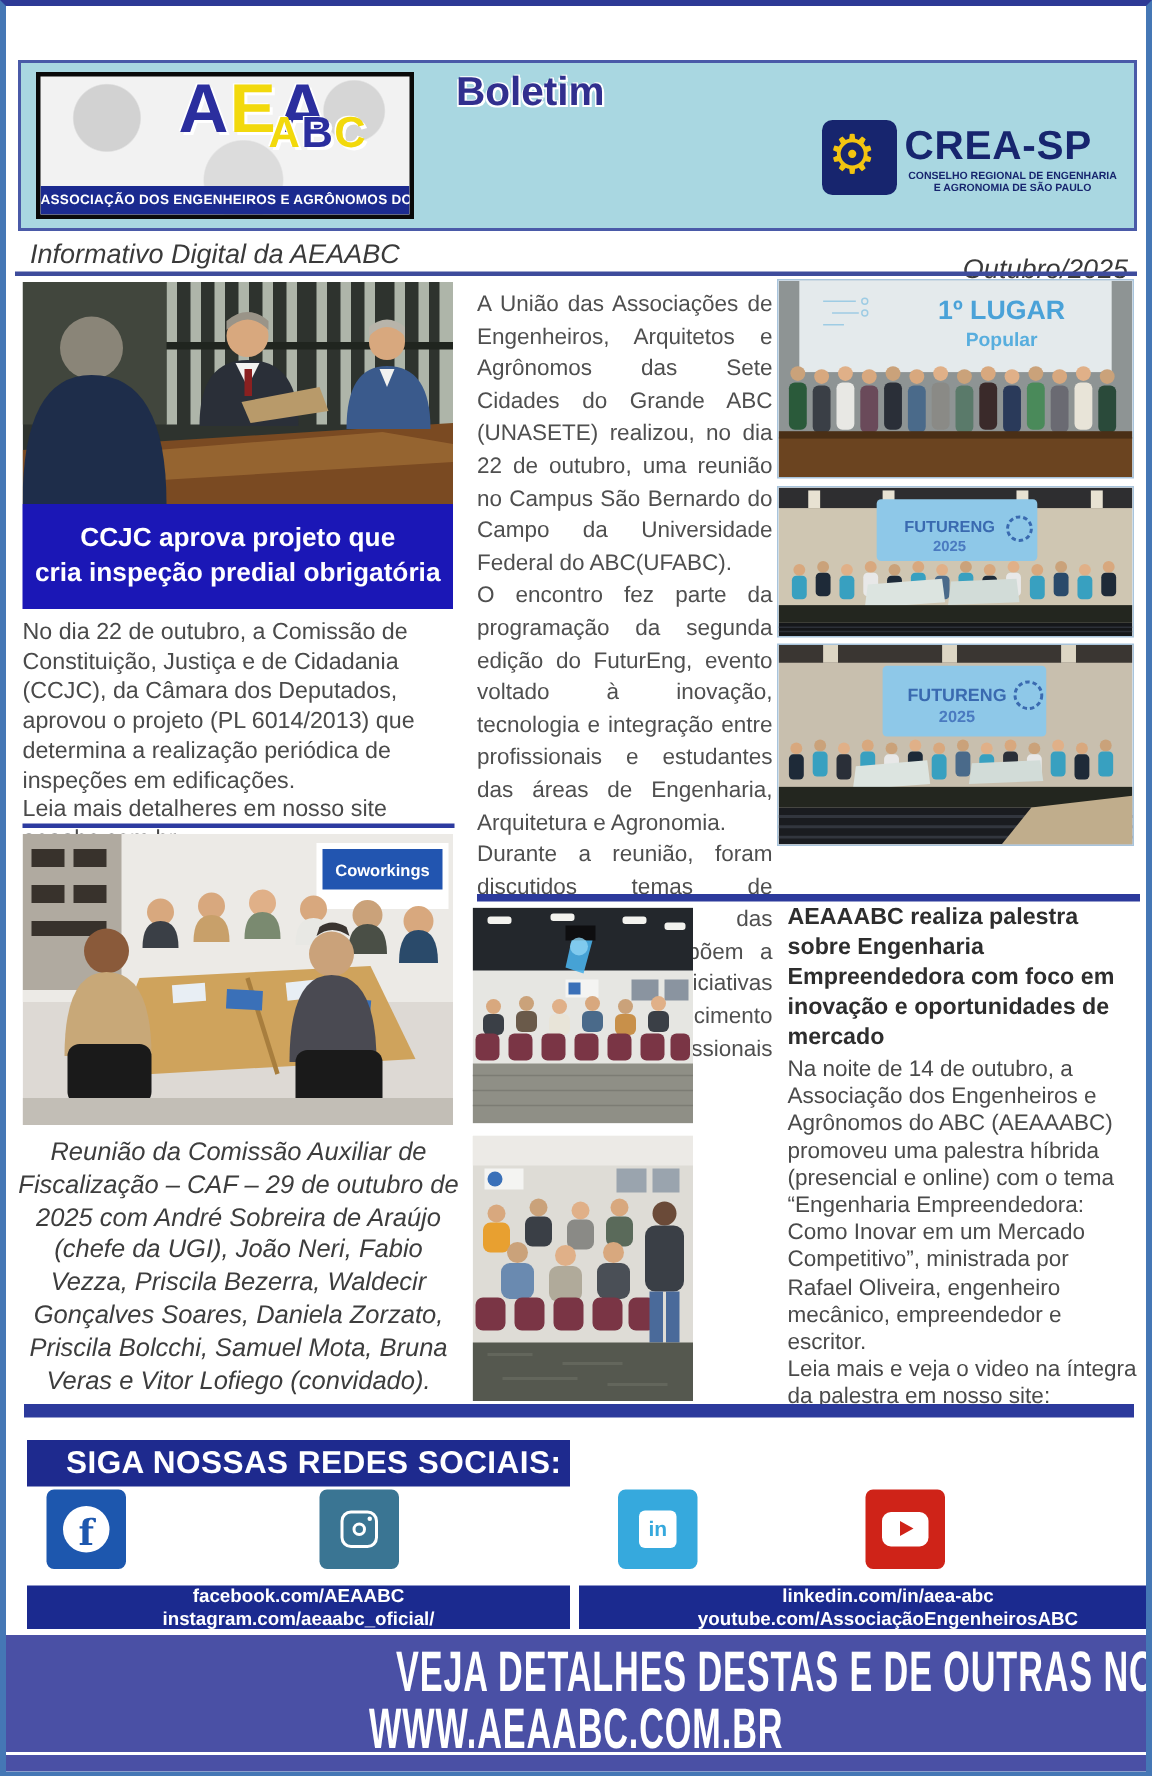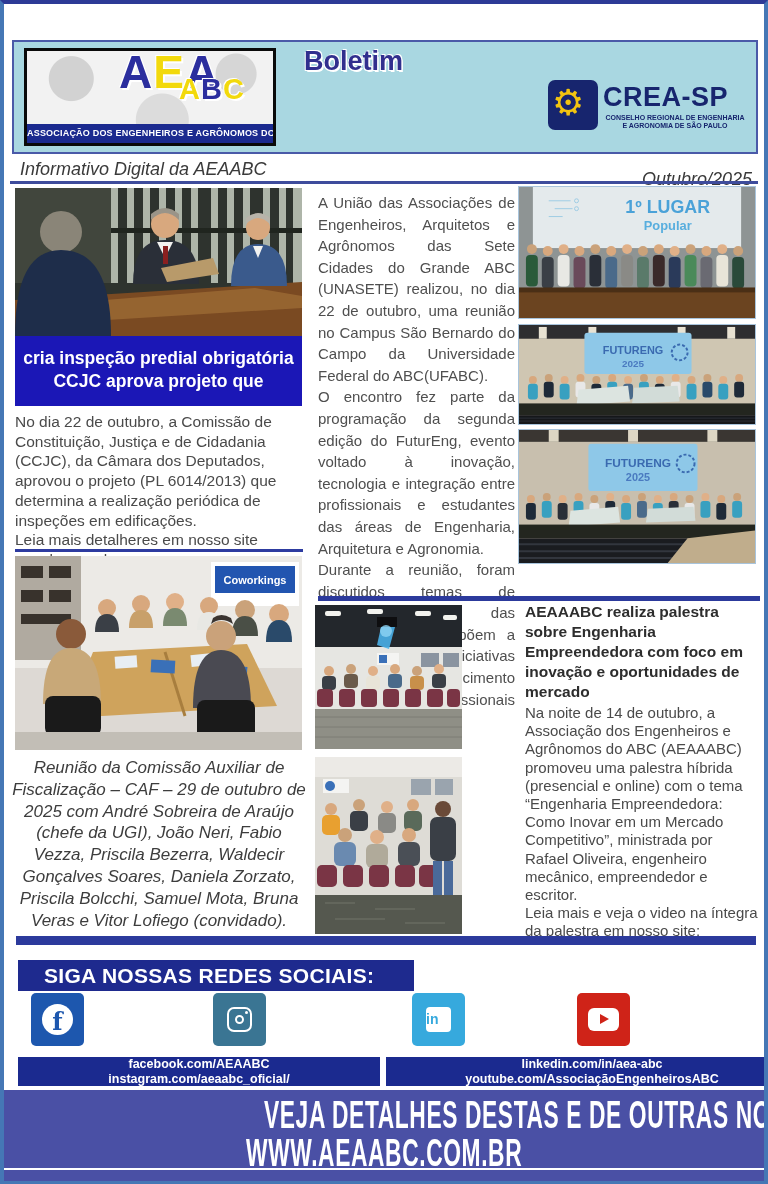--- a/index.html
+++ b/index.html
@@ -78,36 +78,36 @@
 
   
   .mid-divider { position:absolute; left:314px; top:592px; width:442px; height:5px; background:#2c3a9c; }
   .palestra-text { position:absolute; left:521px; top:598px; width:234px; color:#4a4a4a; }
   .palestra-heading { font-size:15.5px; font-weight:bold; color:#2d2d2d; line-height:20px; margin-bottom:2px; }
   .palestra-body { font-size:15px; line-height:18.2px; }
   .palestra-link { font-size:15px; line-height:18.2px; color:#4a4a4a; }
 
   
   .bottom-bar { position:absolute; left:12px; top:932px; width:740px; height:9px; background:#2c3a9c; }
-  .social-banner { position:absolute; left:14px; top:956px; width:396px; height:31px; background:#1e2a8e;
+  .social-banner { position:absolute; left:14px; top:956px; width:362px; height:31px; background:#1e2a8e;
                    color:#ffffff; font-weight:bold; font-size:21px; line-height:31px; padding-left:26px;
                    letter-spacing:0.3px; white-space:nowrap; }
   .social-icon { position:absolute; top:989px; width:53px; height:53px; border-radius:5px; }
   .icon-fb { left:27px; background:#1d57ae; }
   .icon-ig { left:209px; background:#3a7593; }
   .icon-li { left:408px; background:#36a9dd; }
   .icon-yt { left:573px; background:#cf2318; }
   .fb-circle { position:absolute; left:11px; top:11px; width:31px; height:31px; background:#ffffff; border-radius:50%; }
   .fb-f { position:absolute; left:0; top:3px; width:31px; text-align:center; font-size:24px; font-weight:bold; color:#1d57ae;
           font-family:"DejaVu Serif", serif; }
   .ig-frame { position:absolute; left:14px; top:14px; width:25px; height:25px; border:2px solid #ffffff; border-radius:7px; }
   .ig-lens { position:absolute; left:6px; top:6px; width:9px; height:9px; border:2px solid #ffffff; border-radius:50%; }
   .ig-dot { position:absolute; right:2px; top:2px; width:3px; height:3px; background:#ffffff; border-radius:50%; }
   .li-badge { position:absolute; left:14px; top:14px; width:25px; height:25px; background:#ffffff; border-radius:4px;
-              font-size:14px; font-weight:bold; color:#36a9dd; text-align:left; line-height:25px; }
+              font-size:14px; font-weight:bold; color:#36a9dd; text-align:center; line-height:25px; }
   .yt-badge { position:absolute; left:11px; top:15px; width:31px; height:23px; background:#ffffff; border-radius:6px; }
   .yt-play { position:absolute; left:12px; top:6px; width:0; height:0; border-left:9px solid #cf2318;
              border-top:5.5px solid transparent; border-bottom:5.5px solid transparent; }
   .url-bar { position:absolute; top:1053px; height:29px; background:#1b2a8f; color:#ffffff; font-weight:bold;
              font-size:12.5px; display:flex; align-items:center; justify-content:space-between; padding:0 10px;flex-direction:column; }
   .url-left { left:14px; width:362px; }
   .url-right { left:382px; width:412px; }
   .url-bar span { white-space:nowrap; }
 
   
@@ -173,22 +173,22 @@
       <path d="M146,80 L198,70 L204,86 L152,94 Z" fill="#b89a6a"></path>
       <circle cx="243" cy="40" r="12" fill="#d8a87e"></circle>
       <path d="M231,36 Q243,24 255,36 L255,30 Q243,20 231,30 Z" fill="#b8b4aa"></path>
       <path d="M216,98 Q216,56 243,56 Q272,56 272,98 Z" fill="#3a5a8c"></path>
       <path d="M238,58 L243,70 L248,58 Z" fill="#f2f2f0"></path>
       <circle cx="46" cy="44" r="21" fill="#8a8578"></circle>
       <path d="M0,148 Q0,62 46,62 Q96,62 96,148 Z" fill="#1e2d4a"></path>
     </svg>
   </div>
   <div class="ccjc-banner">
+    <div>CCJC aprova projeto que</div>
     <div>cria inspeção predial obrigatória</div>
-    <div>CCJC aprova projeto que</div>
   </div>
   <div class="ccjc-body">
     <span>No dia 22 de outubro, a Comissão de Constituição, Justiça e de Cidadania (CCJC), da Câmara dos Deputados, aprovou o projeto (PL 6014/2013) que determina a realização periódica de inspeções em edificações.</span><br>
     <span>Leia  mais detalheres em nosso site</span><br>
     <span>aeaabc.com.br</span>
   </div>
   <div class="left-rule"></div>
 
   <div class="photo" style="left:11px; top:552px; width:287px; height:194px;">
     <svg viewBox="0 0 287 194" preserveAspectRatio="none">

